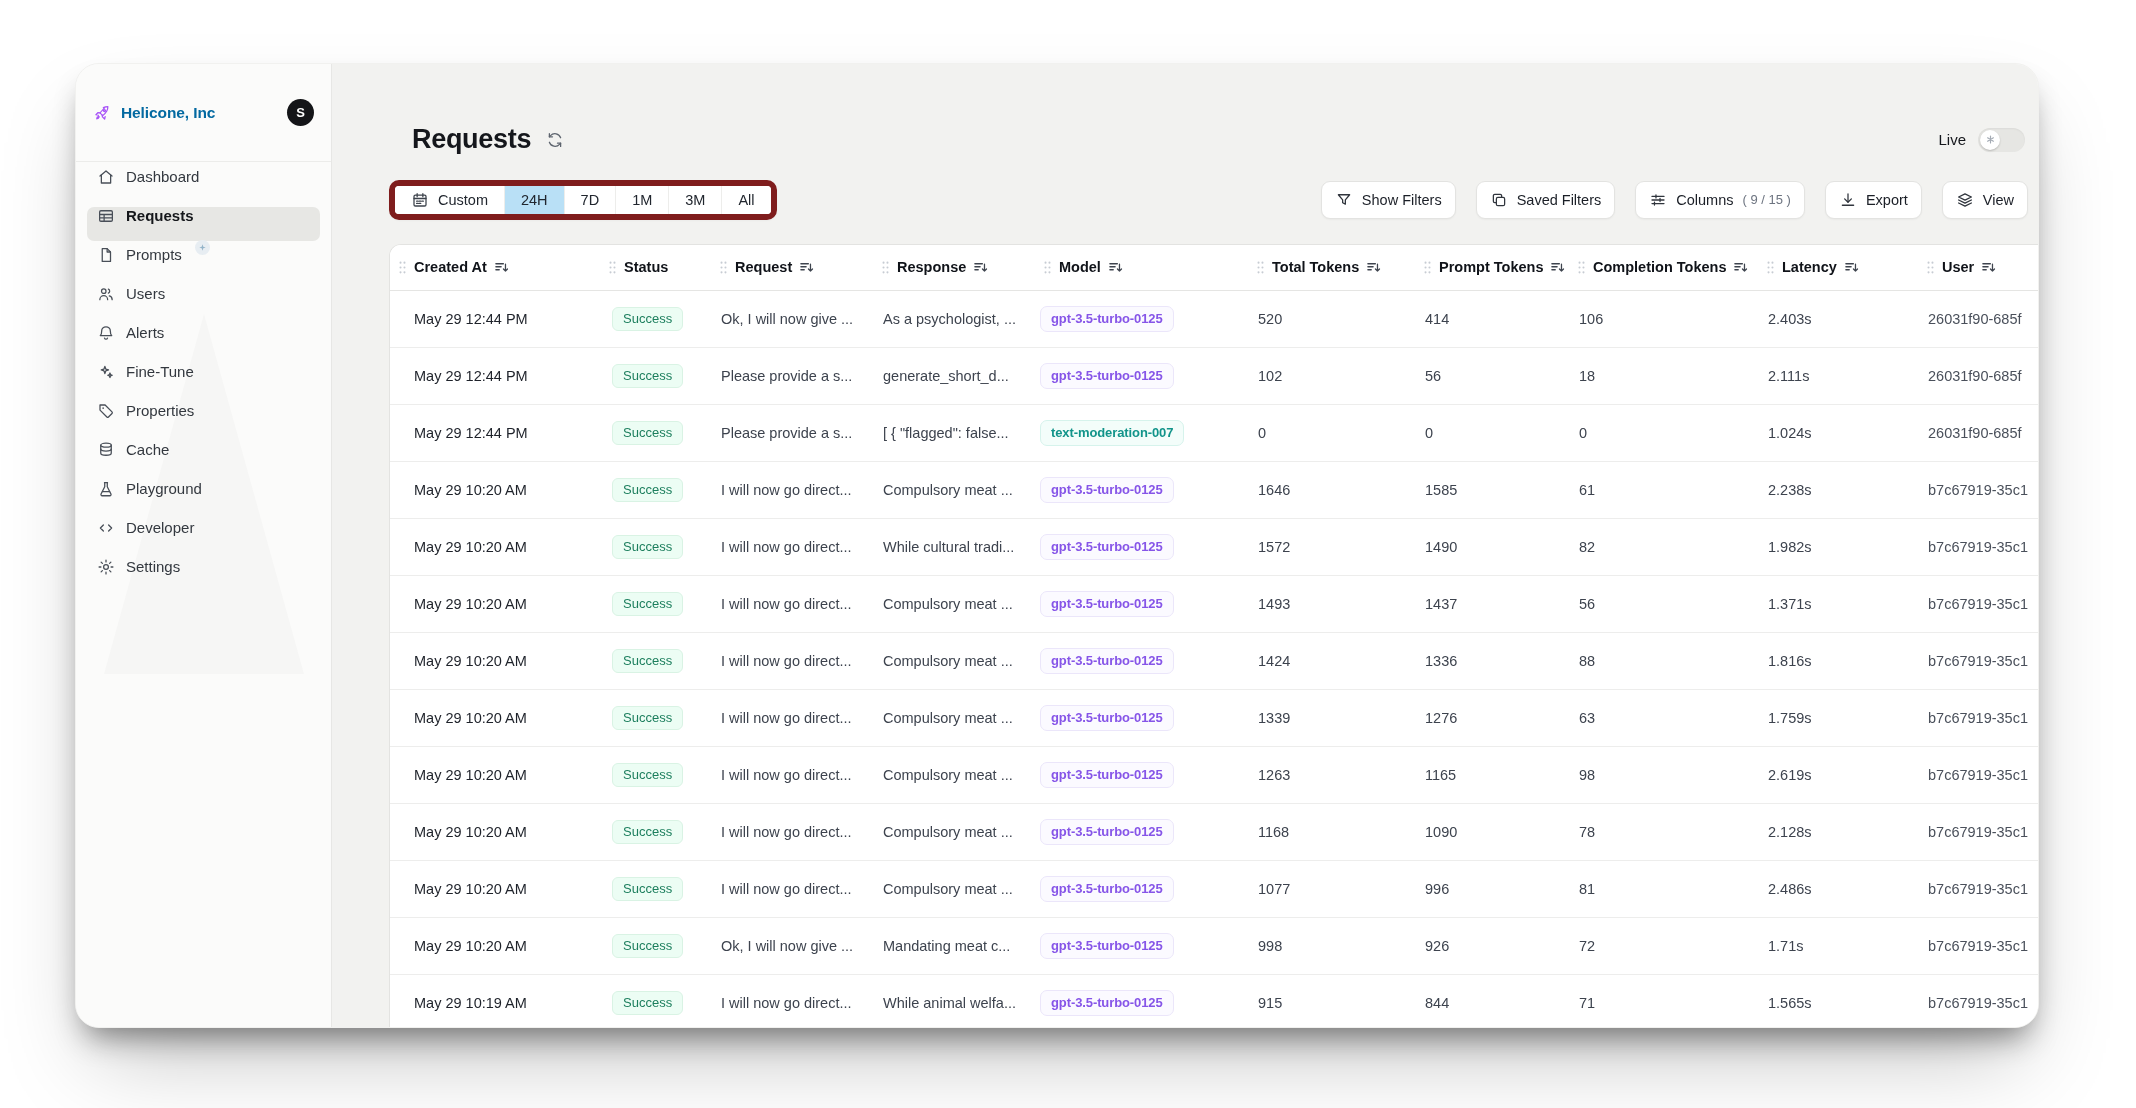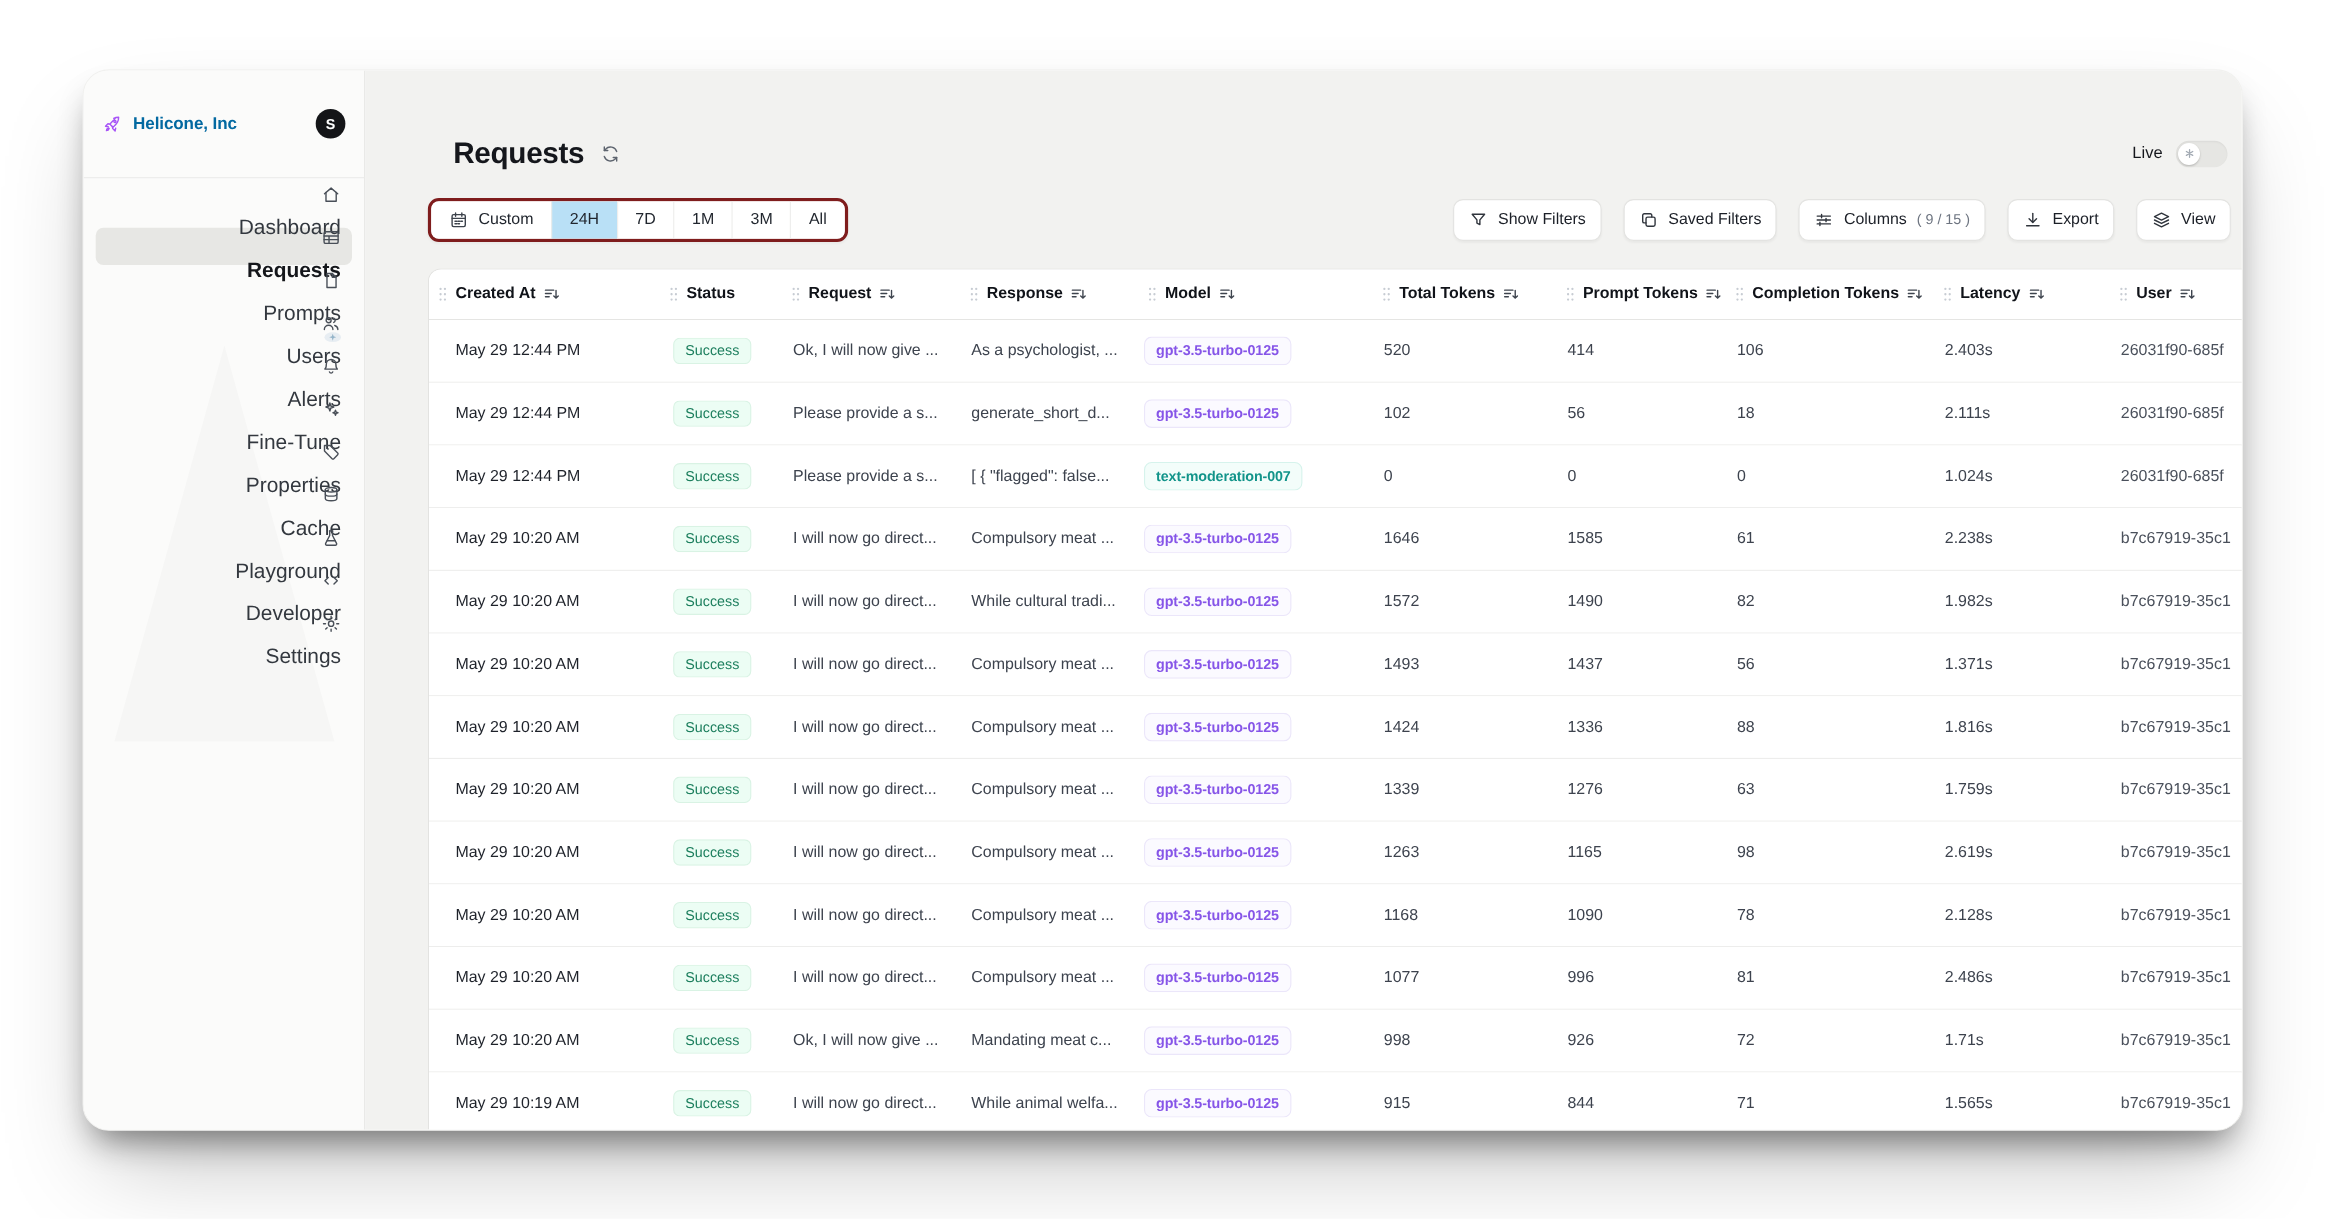--- a/index.html
+++ b/index.html
@@ -19,22 +19,22 @@
     border-left:100px solid transparent; border-right:100px solid transparent;
     border-bottom:360px solid rgba(120,120,110,.035); }
   .sidebar-header { height:98px; display:flex; align-items:center; gap:10px; padding:0 17px;
     border-bottom:1px solid #ececea; position:relative; }
   .org-name { font-size:15.5px; font-weight:700; color:#0369a1; letter-spacing:-.1px; }
   .avatar { margin-left:auto; width:27px; height:27px; border-radius:50%; background:#141518;
     color:#fff; font-size:13px; font-weight:600; display:flex; align-items:center;
     justify-content:center; }
   .nav { padding:6px 0 0; position:relative; }
   .nav-item { height:34px; margin:0 11px 5px; padding:0 10px; border-radius:7px;
-    display:flex; align-items:flex-end; gap:11px; font-size:19px; font-weight:500;
-    color:#33383f; cursor:pointer;flex-direction:column; }
+    display:flex; align-items:flex-start; gap:11px; font-size:15px; font-weight:500;
+    color:#33383f; cursor:pointer; }
   .nav-item.active { background:#e7e7e4; color:#15171b; font-weight:600; }
   .nav-item .icn { color:#494f58; }
   .badge-dot { width:15px; height:15px; border-radius:50%; background:#e7edf2;
     display:flex; align-items:center; justify-content:center; color:#94b4c9;
     margin-left:2px; margin-top:-6px; }
 
   .icn { display:inline-flex; align-items:center; justify-content:center; flex:0 0 auto; }
   .icn svg { display:block; }
 
   
@@ -47,21 +47,21 @@
   .live-label { font-size:15px; font-weight:500; color:#15171c; }
   .toggle { width:47px; height:24px; border-radius:13px; background:#e6e6e3;
     position:relative; cursor:pointer; box-shadow:inset 0 1px 2px rgba(0,0,0,.05); }
   .toggle .knob { position:absolute; left:2px; top:2px; width:20px; height:20px;
     border-radius:50%; background:#fff; box-shadow:0 1px 2px rgba(0,0,0,.2);
     display:flex; align-items:center; justify-content:center; color:#a4abb4; }
 
   .filter-row { margin:21px 10px 0 57px; display:flex; align-items:center;
     justify-content:space-between; }
   .segmented { display:flex; align-items:stretch; height:40px; background:#fff;
-    border:3px solid #7f1d1d; border-radius:10px; overflow:hidden;
+    border:6px solid #7f1d1d; border-radius:10px; overflow:hidden;
     box-shadow:0 1px 2px rgba(0,0,0,.03); }
   .seg { display:flex; align-items:center; gap:9px; padding:0 16px; font-size:14.5px;
     font-weight:500; color:#21262e; border-left:1px solid #ededeb; cursor:pointer;
     background:#fff; }
   .seg:first-child { border-left:none; }
   .seg.selected { background:#b9e0f6; }
   .seg .icn { color:#3c424b; }
 
   .toolbar { display:flex; align-items:center; gap:20px; }
   .tbtn { height:38px; display:flex; align-items:center; gap:9px; padding:0 13px;

